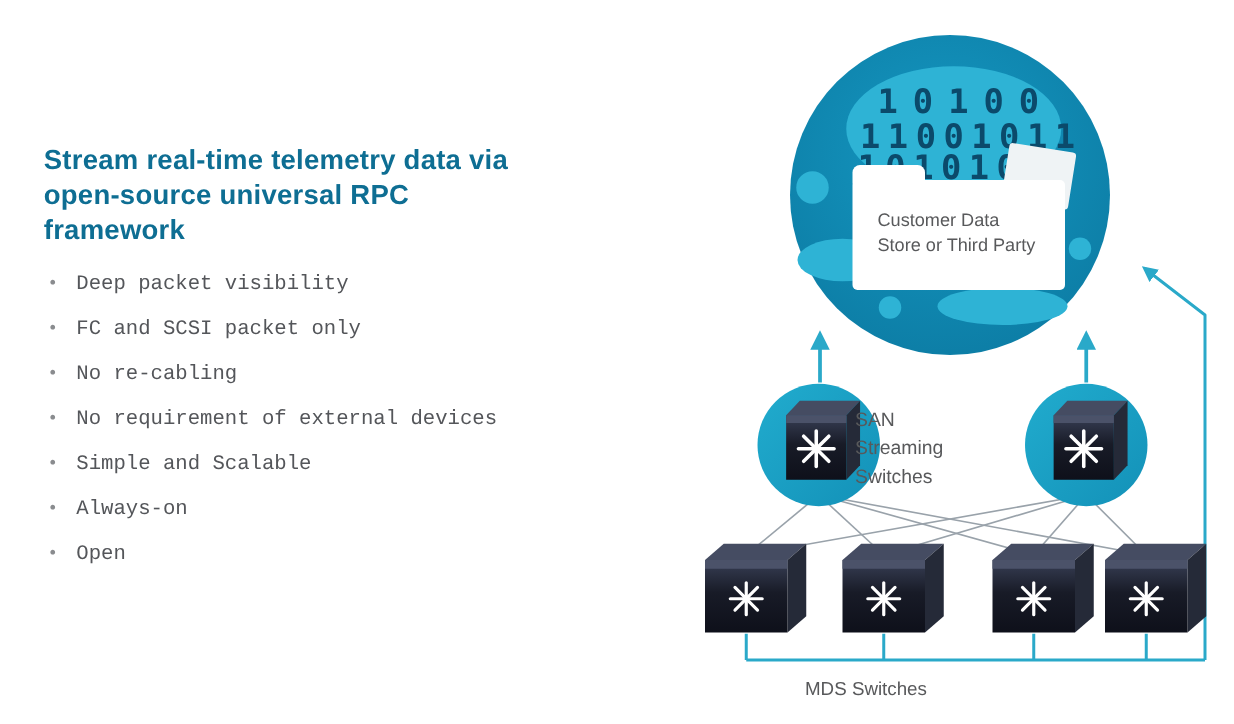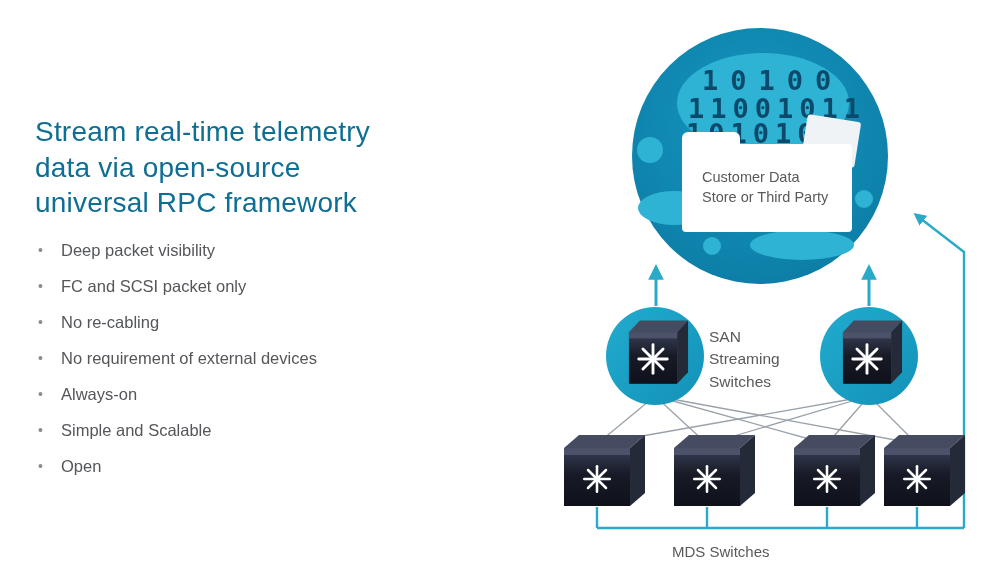--- a/index.html
+++ b/index.html
@@ -2,49 +2,49 @@
 <html lang="en"><head>
 <meta charset="utf-8">
 <style>
   * { margin:0; padding:0; box-sizing:border-box; }
   html,body { width:987px; height:579px; }
   body { font-family:"Liberation Sans", sans-serif; background:#ffffff; overflow:hidden; }
   .canvas { position:relative; width:987px; height:579px; background:#ffffff; }
 
   
   .left { position:absolute; left:35px; top:114px; width:392px; }
-  .title { font-size:28px; line-height:1.27; color:#0E6E93; font-weight:400;
+  .title { font-size:22px; line-height:1.27; color:#0E6E93; font-weight:700;
            letter-spacing:.2px; margin:0 0 17px 0; max-width:372px; }
   .bullets { list-style:none; }
   .bullets li { position:relative; padding-left:26px; margin-bottom:12px;
-                font-size:16.5px; line-height:24px; color:#54565A; }
+                font-size:16.5px; line-height:24px; color:#54565A;font-family:Liberation Mono, monospace; }
   .bullets li::before { content:"•"; position:absolute; left:3px; top:0;
                 color:#8A8C8F; font-size:14px; line-height:24px; }
 
   
   .diagram-svg { position:absolute; left:0; top:0; width:987px; height:579px; }
   .dlabel { position:absolute; color:#58595B; }
   .lbl-customer { left:702px; top:168px; width:130px; font-size:14.5px; line-height:1.35; }
-  .lbl-san { left:709px; top:326px; width:90px; font-size:15.5px; line-height:1.45; }
-  .lbl-mds { left:672px; top:543px; width:160px; font-size:15px; }
+  .lbl-san { left:684px; top:326px; width:90px; font-size:15.5px; line-height:1.45; }
+  .lbl-mds { left:644px; top:543px; width:160px; font-size:15px; }
 </style>
 </head>
 <body>
 
 <div class="canvas">
 
   <div class="left">
     <h1 class="title">Stream real-time telemetry data via open-source universal RPC framework</h1>
     <ul class="bullets">
       <li><span>Deep packet visibility</span></li>
       <li><span>FC and SCSI packet only</span></li>
       <li><span>No re-cabling</span></li>
       <li><span>No requirement of external devices</span></li>
+      <li><span>Simple and Scalable</span></li>
       <li><span>Always-on</span></li>
-      <li><span>Simple and Scalable</span></li>
       <li><span>Open</span></li>
     </ul>
   </div>
 
   <svg class="diagram-svg" viewBox="0 0 987 579">
     <defs>
       <radialGradient id="gCloud" cx="48%" cy="38%" r="70%">
         <stop offset="0%" stop-color="#1598C2"></stop>
         <stop offset="100%" stop-color="#0C7BA3"></stop>
       </radialGradient>

